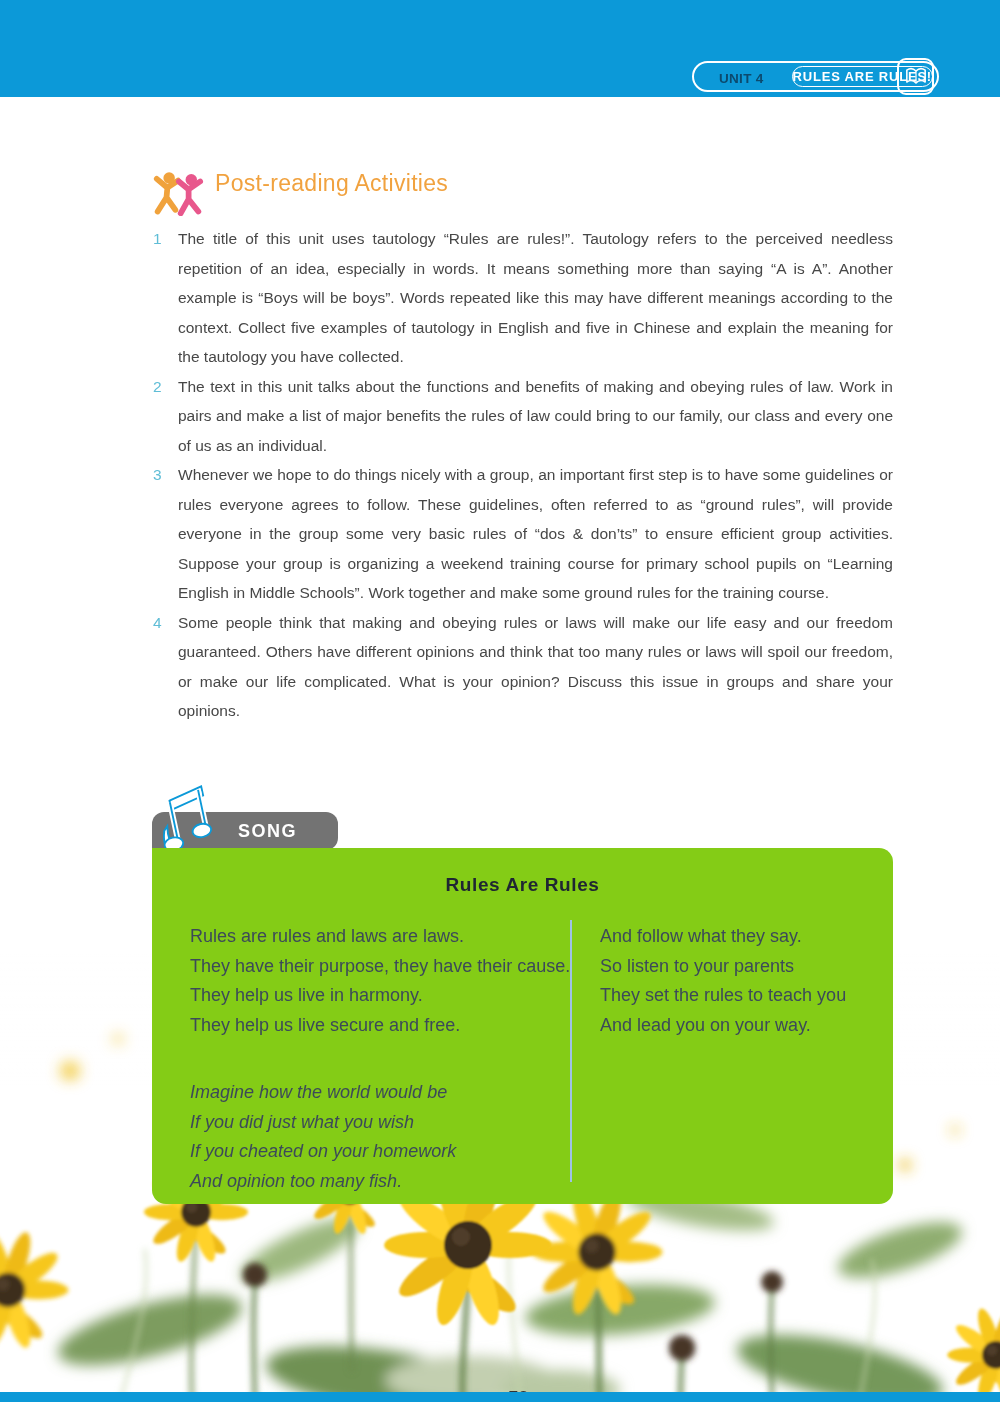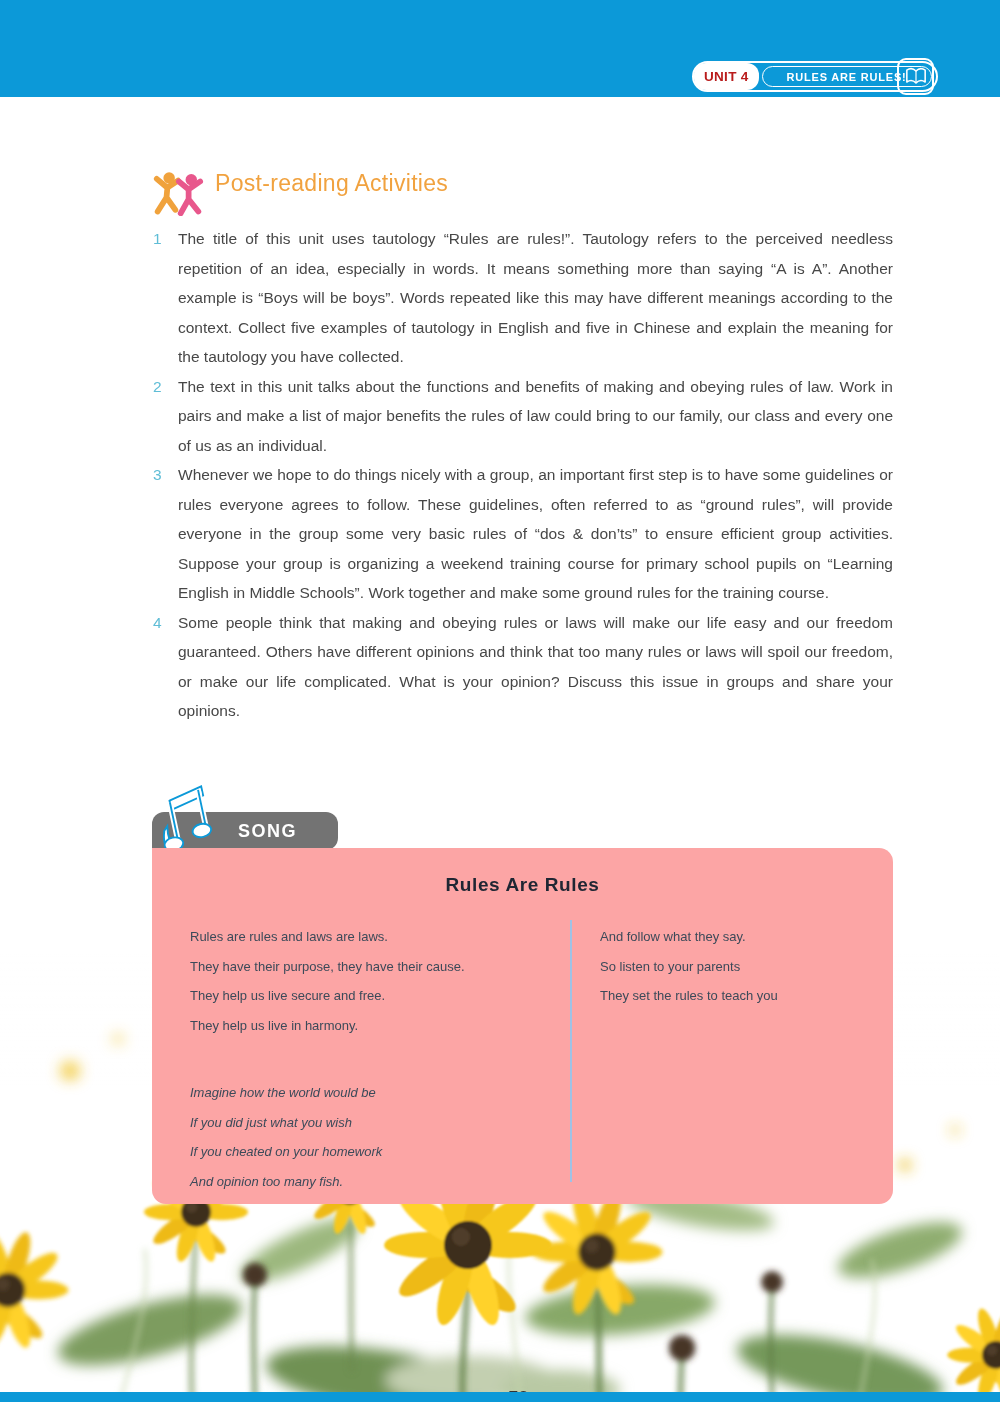--- a/index.html
+++ b/index.html
@@ -5,44 +5,44 @@
   html,body{margin:0;padding:0;}
   body{
     width:1000px;height:1402px;position:relative;overflow:hidden;
     background:#ffffff;
     font-family:"Liberation Sans", sans-serif;
   }
   
   .header-bar{position:absolute;left:0;top:0;width:1000px;height:97px;background:#0c99d8;}
   .unit-badge{position:absolute;left:692px;top:61px;height:27px;display:flex;align-items:stretch;
     border:2px solid #ffffff;border-radius:16px;}
-  .unit-chip{background:#ffffff;color:#b91c1c;font-weight:bold;font-size:13.5px;
-    border-radius:12px;margin:0;padding:0 10px;display:flex;align-items:center;letter-spacing:.3px;}
-  .unit-pill{border:1.5px solid #ffffff;border-radius:11px;margin:3px 4px 3px 3px;padding:0 24px;
-    color:#ffffff;font-weight:bold;font-size:11px;letter-spacing:.8px;display:flex;align-items:center;}
+  .unit-chip{background:#ffffff;color:#0c4a6e;font-weight:bold;font-size:13.5px;
+    border-radius:12px;margin:15px;padding:0 10px;display:flex;align-items:center;letter-spacing:.3px;}
+  .unit-pill{border:1.5px solid #ffffff;border-radius:11px;margin:3px 4px 3px 3px;padding:0 0;
+    color:#ffffff;font-weight:bold;font-size:13px;letter-spacing:.8px;display:flex;align-items:center;}
   .book-btn{position:absolute;left:897px;top:58px;width:33px;height:33px;border:2px solid #ffffff;
     border-radius:9px;display:flex;align-items:center;justify-content:center;}
   
   .pr-heading{position:absolute;left:149px;top:170px;display:flex;align-items:flex-start;gap:8px;}
   .pr-title{color:#f1a23f;font-size:23px;letter-spacing:.3px;}
   .activities{position:absolute;left:153px;top:224px;width:740px;}
   .activity{position:relative;padding-left:25px;text-align:justify;
     font-size:15.5px;line-height:29.5px;color:#474747;}
   .activity .num{position:absolute;left:0;top:0;color:#5fbdd6;}
   
   .song-tab{position:absolute;left:152px;top:812px;width:186px;height:38px;background:#737373;
     border-radius:12px 12px 12px 2px;}
   .song-tab-label{position:absolute;left:86px;top:0;line-height:38px;color:#ffffff;
     font-weight:bold;font-size:18px;letter-spacing:1.5px;}
   .music-icon{position:absolute;left:2px;top:-28px;}
-  .song-box{position:absolute;left:152px;top:848px;width:741px;height:356px;background:#fca5a5;
+  .song-box{position:absolute;left:152px;top:848px;width:741px;height:356px;background:#84cc16;
     border-radius:0 14px 14px 14px;z-index:3;}
   .song-title{position:absolute;left:0;width:741px;top:26px;text-align:center;
     font-weight:bold;font-size:19px;color:#1f2633;letter-spacing:.6px;}
-  .col{position:absolute;top:74px;font-size:13px;line-height:29.5px;color:#3c4a59;}
+  .col{position:absolute;top:74px;font-size:18px;line-height:29.5px;color:#3c4a59;}
   .col-left{left:38px;width:370px;}
   .col-right{left:448px;width:280px;}
   .stanza2{margin-top:38px;font-style:italic;}
   .divider{position:absolute;left:418px;top:72px;width:2px;height:262px;background:#9fc2e6;}
   .lyric{white-space:nowrap;}
   
   .photo{position:absolute;left:0;top:950px;width:1000px;height:452px;z-index:1;
     background:linear-gradient(180deg,#ffffff 0px,#f2f5ec 45px,#dde6d0 95px,#bccf a6 150px,#b7cba1 160px,#96b67e 250px,#85aa6b 340px,#7da463 452px);}
   .photo svg{position:absolute;left:0;top:0;}
   .photo-fade{position:absolute;left:0;top:0;width:1000px;height:140px;
@@ -191,30 +191,31 @@
   </span>
   <span class="song-tab-label">SONG</span>
 </div>
 
 <div class="song-box">
   <div class="song-title">Rules Are Rules</div>
   <div class="divider"></div>
   <div class="col col-left">
     <div class="lyric">Rules are rules and laws are laws.</div>
     <div class="lyric">They have their purpose, they have their cause.</div>
+    <div class="lyric">They help us live in harmony.</div>
     <div class="lyric">They help us live secure and free.</div>
-    <div class="lyric">They help us live in harmony.</div>
     <div class="stanza2">
       <div class="lyric">Imagine how the world would be</div>
       <div class="lyric">If you did just what you wish</div>
       <div class="lyric">If you cheated on your homework</div>
       <div class="lyric">And opinion too many fish.</div>
     </div>
   </div>
   <div class="col col-right">
     <div class="lyric">And follow what they say.</div>
     <div class="lyric">So listen to your parents</div>
     <div class="lyric">They set the rules to teach you</div>
+    <div class="lyric">And lead you on your way.</div>
   </div>
 </div>
 
 <div class="page-number">59</div>
 <div class="footer-bar"></div>
 
 </body></html>

